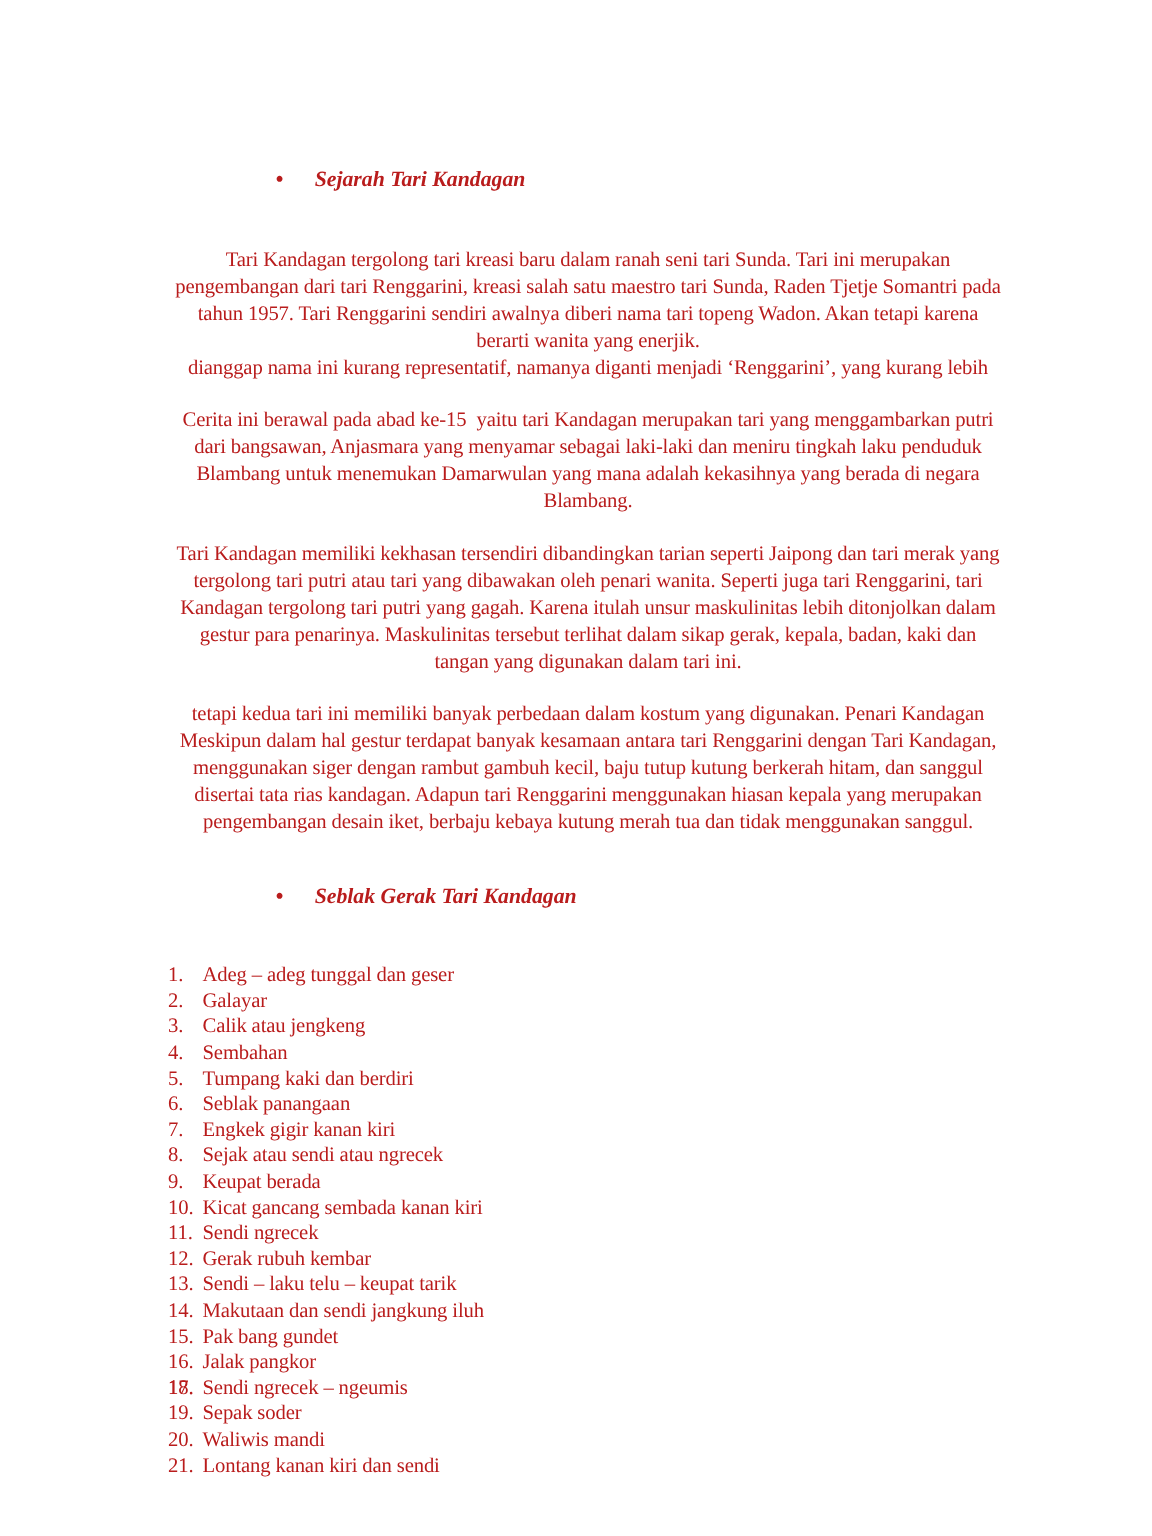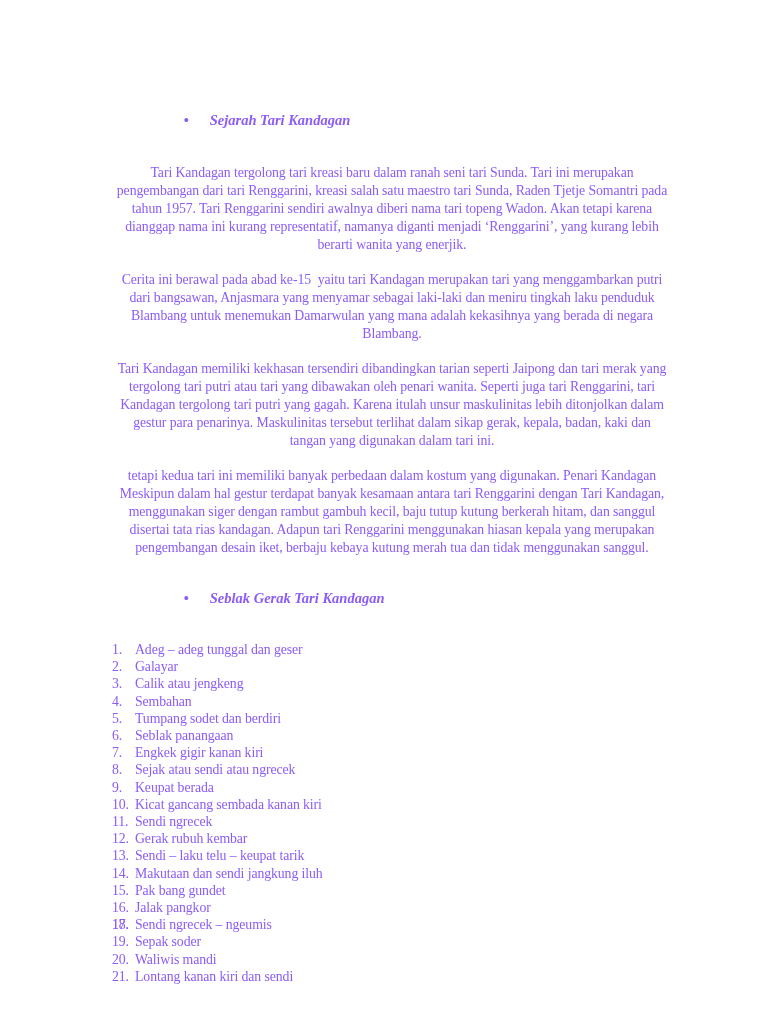--- a/index.html
+++ b/index.html
@@ -3,21 +3,21 @@
 <meta charset="utf-8">
 <style>
   html, body { margin: 0; padding: 0; background: #ffffff; }
   .page {
     position: relative;
     width: 768px;
     height: 1024px;
     background: #ffffff;
     overflow: hidden;
     font-family: "Liberation Serif", serif;
-    color: #8b5cf6;
+    color: #b91c1c;
   }
   .content {
     position: absolute;
     left: 92px;
     top: 93px;
     width: 600px;
   }
   .heading {
     font-weight: bold;
     font-style: italic;
@@ -64,22 +64,22 @@
 
     <div class="heading">
       <span class="h-bullet">•</span><span class="h-text">Sejarah Tari Kandagan</span>
     </div>
 
     <div id="paras">
         <div class="para">
           <div class="line">Tari Kandagan tergolong tari kreasi baru dalam ranah seni tari Sunda. Tari ini merupakan</div>
           <div class="line">pengembangan dari tari Renggarini, kreasi salah satu maestro tari Sunda, Raden Tjetje Somantri pada</div>
           <div class="line">tahun 1957. Tari Renggarini sendiri awalnya diberi nama tari topeng Wadon. Akan tetapi karena</div>
+          <div class="line">berarti wanita yang enerjik.</div>
           <div class="line">dianggap nama ini kurang representatif, namanya diganti menjadi ‘Renggarini’, yang kurang lebih</div>
-          <div class="line">berarti wanita yang enerjik.</div>
         </div>
         <div class="para">
           <div class="line">Cerita ini berawal pada abad ke-15  yaitu tari Kandagan merupakan tari yang menggambarkan putri</div>
           <div class="line">dari bangsawan, Anjasmara yang menyamar sebagai laki-laki dan meniru tingkah laku penduduk</div>
           <div class="line">Blambang untuk menemukan Damarwulan yang mana adalah kekasihnya yang berada di negara</div>
           <div class="line">Blambang.</div>
         </div>
         <div class="para">
           <div class="line">Tari Kandagan memiliki kekhasan tersendiri dibandingkan tarian seperti Jaipong dan tari merak yang</div>
           <div class="line">tergolong tari putri atau tari yang dibawakan oleh penari wanita. Seperti juga tari Renggarini, tari</div>
@@ -98,21 +98,21 @@
 
     <div class="heading heading2">
       <span class="h-bullet">•</span><span class="h-text">Seblak Gerak Tari Kandagan</span>
     </div>
 
     <div class="mlist" id="mlist">
         <div class="list-row"><span class="list-num">1.</span><span>Adeg – adeg tunggal dan geser</span></div>
         <div class="list-row"><span class="list-num">2.</span><span>Galayar</span></div>
         <div class="list-row"><span class="list-num">3.</span><span>Calik atau jengkeng</span></div>
         <div class="list-row"><span class="list-num">4.</span><span>Sembahan</span></div>
-        <div class="list-row"><span class="list-num">5.</span><span>Tumpang sodet dan berdiri</span></div>
+        <div class="list-row"><span class="list-num">5.</span><span>Tumpang kaki dan berdiri</span></div>
         <div class="list-row"><span class="list-num">6.</span><span>Seblak panangaan</span></div>
         <div class="list-row"><span class="list-num">7.</span><span>Engkek gigir kanan kiri</span></div>
         <div class="list-row"><span class="list-num">8.</span><span>Sejak atau sendi atau ngrecek</span></div>
         <div class="list-row"><span class="list-num">9.</span><span>Keupat berada</span></div>
         <div class="list-row"><span class="list-num">10.</span><span>Kicat gancang sembada kanan kiri</span></div>
         <div class="list-row"><span class="list-num">11.</span><span>Sendi ngrecek</span></div>
         <div class="list-row"><span class="list-num">12.</span><span>Gerak rubuh kembar</span></div>
         <div class="list-row"><span class="list-num">13.</span><span>Sendi – laku telu – keupat tarik</span></div>
         <div class="list-row"><span class="list-num">14.</span><span>Makutaan dan sendi jangkung iluh</span></div>
         <div class="list-row"><span class="list-num">15.</span><span>Pak bang gundet</span></div>

